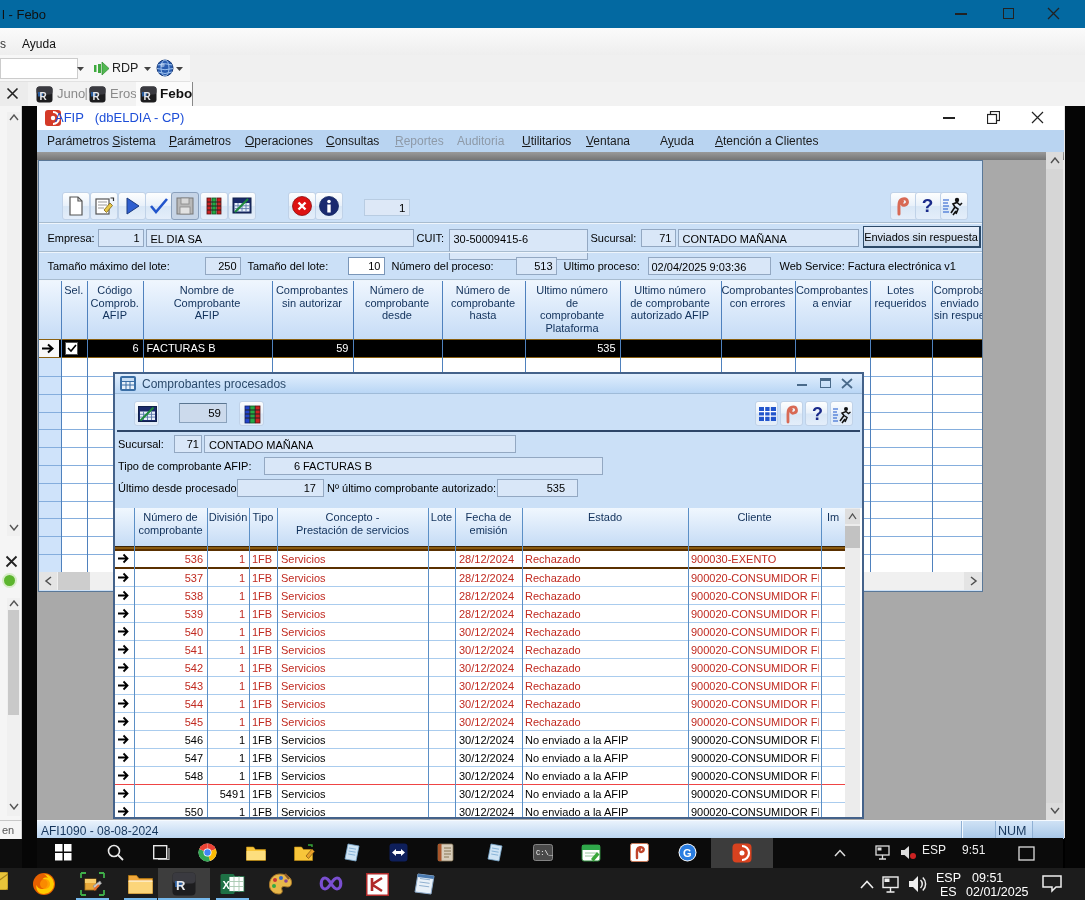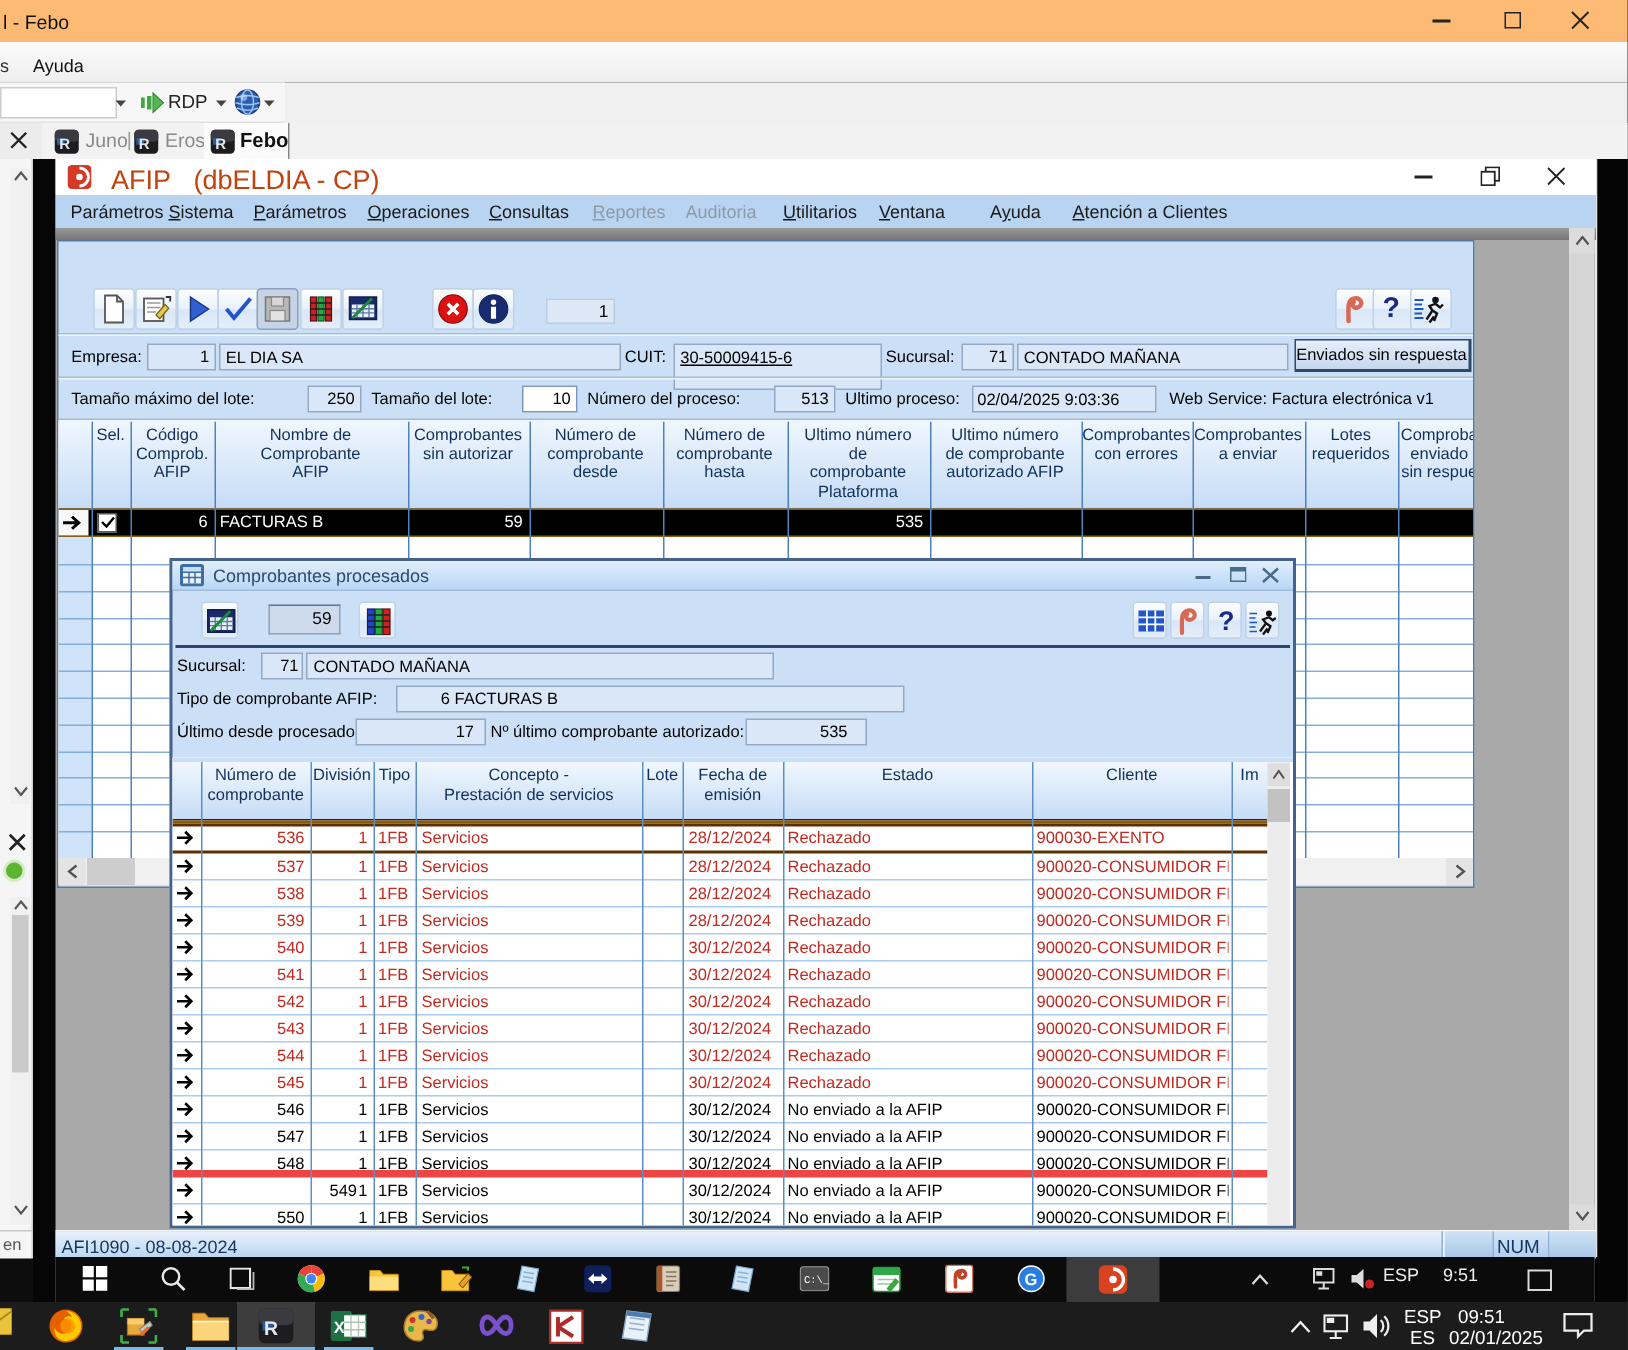--- a/index.html
+++ b/index.html
@@ -18,21 +18,21 @@
 .vl1 { position:absolute;top:0;height:291px;width:1px;background:#4f81bd; }
 .hl1 { position:absolute;height:1px;background:#85aedd; }
 .wcell { position:absolute;color:#fff;font-size:11px;top:3px; }
 .vl2 { position:absolute;top:0;width:1px;background:#5b8fc6; }
 .prow { position:absolute;left:0;width:730px;height:18px; }
 .pc { position:absolute;top:2.5px;font-size:11px;white-space:nowrap;overflow:hidden; }
 </style>
 </head>
 <body>
 
-<div class="abs" style="left:0;top:0;width:1085px;height:28px;background:#fdba74;">
+<div class="abs" style="left:0;top:0;width:1085px;height:28px;background:#0369a1;">
   <div class="abs" style="left:2px;top:7px;font-size:13px;color:#111;">l - Febo</div>
 
   <div class="abs" style="left:955px;top:13px;width:12px;height:1.5px;background:#222;"></div>
   <div class="abs" style="left:1003px;top:8px;width:11px;height:11px;border:1.2px solid #222;"></div>
   <svg class="abs" style="left:1047px;top:7px;" width="13" height="13">
       <path d="M1 1 L12 12 M12 1 L1 12" stroke="#222" stroke-width="1.3"></path>
     </svg>
 </div>
 
 <div class="abs" style="left:0;top:28px;width:1085px;height:27px;background:linear-gradient(#fbfbfb,#eeeeee);">
@@ -136,21 +136,21 @@
 
 <div class="abs" style="left:1065px;top:106px;width:20px;height:762px;background:#050505;"></div>
 
 <div class="abs" style="left:37px;top:106px;width:1027px;height:24px;background:#ffffff;">
 
   <svg class="abs" style="left:8px;top:4px;" width="16" height="16">
     <rect x="0" y="0" width="16" height="16" rx="3" fill="#d43a28"></rect>
     <path d="M8 2 A6 6 0 0 1 14 8 A6 6 0 0 1 8 14" fill="none" stroke="#fff" stroke-width="2"></path>
     <circle cx="8" cy="8" r="2.2" fill="#fff"></circle>
   </svg>
-  <div class="abs" style="left:37px;top:4px;font-size:18px;color:#c2410c;">AFIP&nbsp;&nbsp;&nbsp;(dbELDIA - CP)</div>
+  <div class="abs" style="left:18px;top:4px;font-size:13px;color:#1d4ed8;">AFIP&nbsp;&nbsp;&nbsp;(dbELDIA - CP)</div>
   <div class="abs" style="left:906px;top:11px;width:12px;height:1.5px;background:#222;"></div>
   <svg class="abs" style="left:950px;top:5px;" width="13" height="13">
     <rect x="3.5" y="0.5" width="9" height="9" fill="none" stroke="#222" stroke-width="1.2"></rect>
     <rect x="0.5" y="3.5" width="9" height="9" fill="#fff" stroke="#222" stroke-width="1.2"></rect>
   </svg>
   <svg class="abs" style="left:994px;top:5px;" width="13" height="13">
       <path d="M1 1 L12 12 M12 1 L1 12" stroke="#222" stroke-width="1.2"></path>
     </svg>
 </div>
 
@@ -280,21 +280,21 @@
 
   <div class="abs" style="left:0;top:61px;width:943px;height:1px;background:#a8bccf;"></div>
   <div class="abs" style="left:0;top:62px;width:943px;height:1px;background:#eef5fc;"></div>
 
   <div class="abs" style="left:0;top:63px;width:943px;height:27px;">
     <div class="abs" style="left:9px;top:8px;">Empresa:</div>
     <div class="abs field" style="left:59px;top:5px;width:46px;height:18px;"></div>
     <div class="abs r" style="left:59px;top:8px;width:42px;">1</div>
     <div class="abs field" style="left:107px;top:5px;width:268px;height:18px;padding:2.5px 0 0 4px;">EL DIA SA</div>
     <div class="abs" style="left:378px;top:8px;">CUIT:</div>
-    <div class="abs field" style="left:410px;top:5px;width:139px;height:31px;padding:2.5px 0 0 4px;text-decoration:underline;">30-50009415-6</div>
+    <div class="abs field" style="left:410px;top:5px;width:139px;height:31px;padding:2.5px 0 0 4px;">30-50009415-6</div>
     <div class="abs" style="left:552px;top:8px;">Sucursal:</div>
     <div class="abs field" style="left:602px;top:5px;width:35px;height:18px;"></div>
     <div class="abs r" style="left:602px;top:8px;width:31px;">71</div>
     <div class="abs field" style="left:639px;top:5px;width:181px;height:18px;padding:2.5px 0 0 4px;">CONTADO MAÑANA</div>
     <div class="abs" style="left:824px;top:2px;width:118px;height:22px;background:linear-gradient(#e6eefa,#c6d8ec);border:1px solid #2d4a68;border-width:1px 2px 2px 1px;text-align:center;padding-top:4px;">Enviados sin respuesta</div>
   </div>
   <div class="abs" style="left:0;top:90px;width:943px;height:1px;background:#a8bccf;"></div>
   <div class="abs" style="left:0;top:91px;width:943px;height:1px;background:#eef5fc;"></div>
 
   <div class="abs" style="left:0;top:92px;width:943px;height:26px;">
@@ -615,21 +615,21 @@
           <path d="M0 5.5 H9 M5.5 1.5 L9.5 5.5 L5.5 9.5" stroke="#000" stroke-width="1.8" fill="none"></path>
         </svg>
       <div class="pc r" style="left:19px;top:2.5px;width:69px;">547</div>
       <div class="pc r" style="left:92px;top:2.5px;width:38px;">1</div>
       <div class="pc" style="left:137px;top:2.5px;">1FB</div>
       <div class="pc" style="left:166px;top:2.5px;">Servicios</div>
       <div class="pc" style="left:344px;top:2.5px;">30/12/2024</div>
       <div class="pc" style="left:410px;top:2.5px;">No enviado a la AFIP</div>
       <div class="pc" style="left:576px;top:2.5px;width:128px;">900020-CONSUMIDOR FI</div>
     </div>
-    <div class="prow" style="top:262px;height:18px;border-bottom:5px solid #ef4444;">
+    <div class="prow" style="top:262px;height:18px;border-bottom:1px solid #ef4444;">
       <svg style="position:absolute;left:3px;top:3px;" width="14" height="11">
           <path d="M0 5.5 H9 M5.5 1.5 L9.5 5.5 L5.5 9.5" stroke="#000" stroke-width="1.8" fill="none"></path>
         </svg>
       <div class="pc r" style="left:19px;top:2.5px;width:69px;">548</div>
       <div class="pc r" style="left:92px;top:2.5px;width:38px;">1</div>
       <div class="pc" style="left:137px;top:2.5px;">1FB</div>
       <div class="pc" style="left:166px;top:2.5px;">Servicios</div>
       <div class="pc" style="left:344px;top:2.5px;">30/12/2024</div>
       <div class="pc" style="left:410px;top:2.5px;">No enviado a la AFIP</div>
       <div class="pc" style="left:576px;top:2.5px;width:128px;">900020-CONSUMIDOR FI</div>

